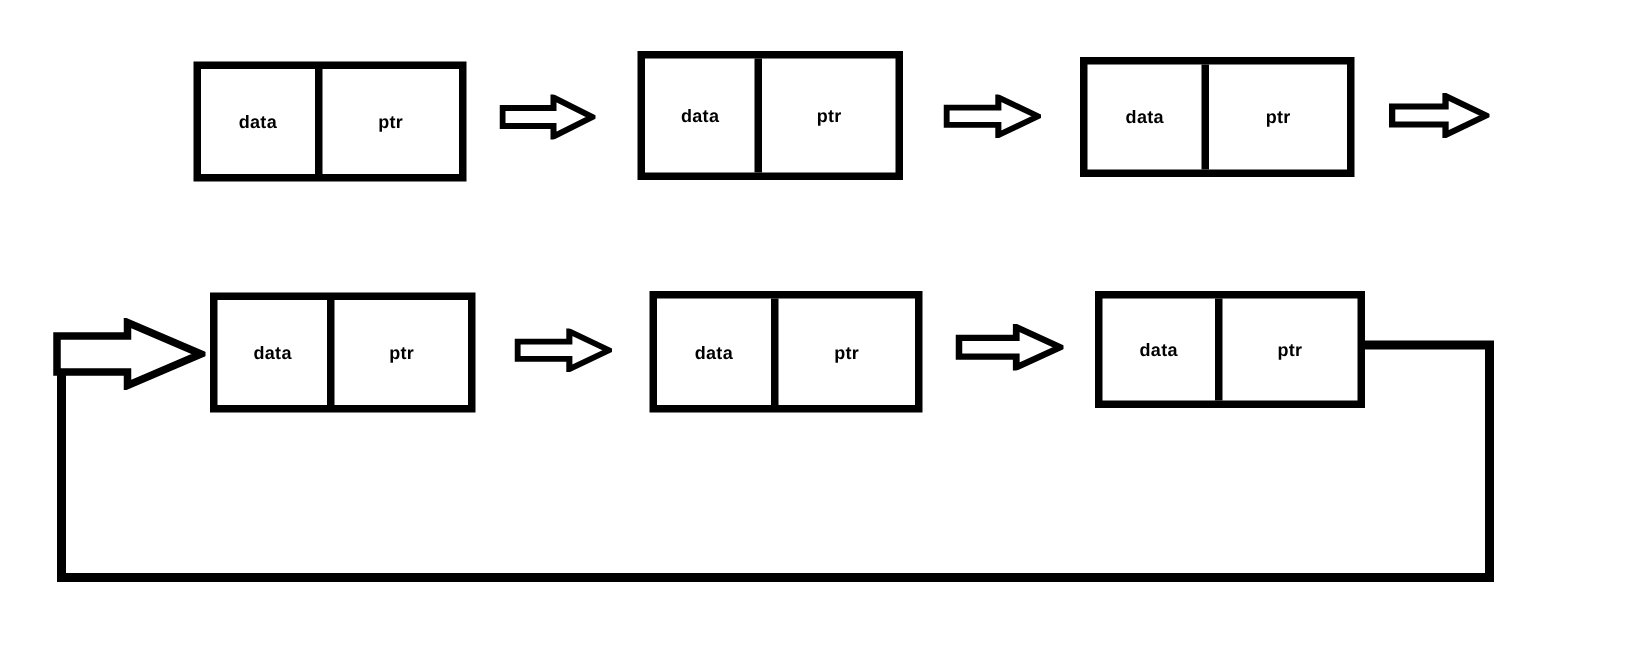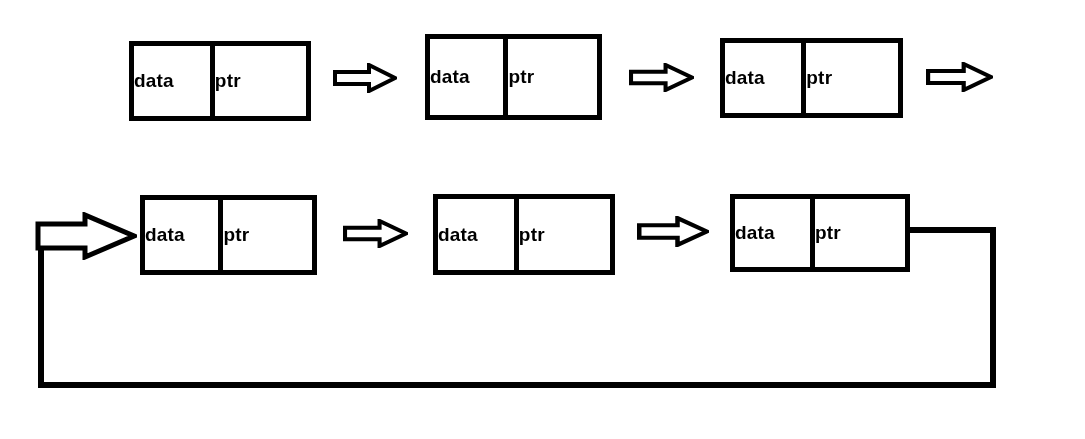--- a/index.html
+++ b/index.html
@@ -18,23 +18,24 @@
   .node {
     position: absolute;
     display: flex;
     box-sizing: border-box;
     border: 5px solid #000000;
     background: #ffffff;
   }
   .cell {
     display: flex;
     align-items: center;
+    justify-content: center;
     color: #000000;
     font-weight: 700;
-    font-size: 19px;
+    font-size: 12px;
     letter-spacing: 0.2px;
   }
   .cell.data {
     flex: 0 0 47%;
     box-sizing: border-box;
     border-right: 5px solid #000000;
   }
   .cell.ptr {
     flex: 1 1 auto;
   }

